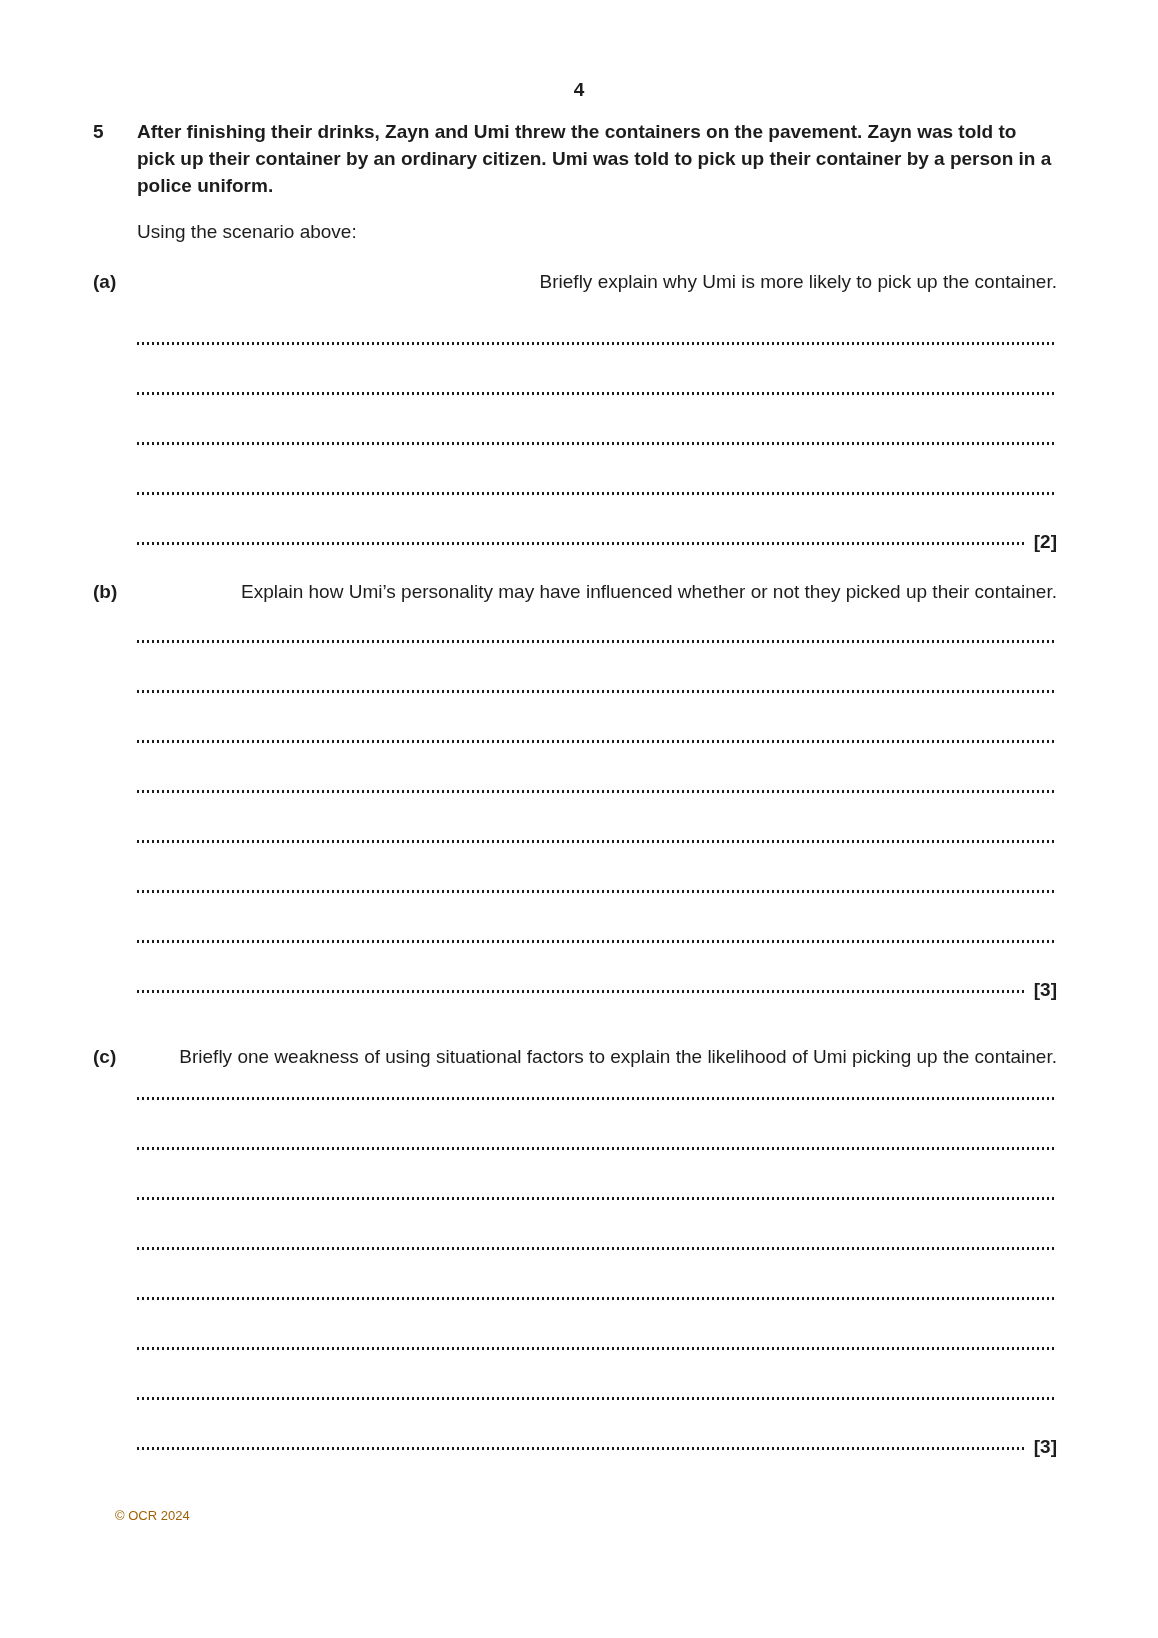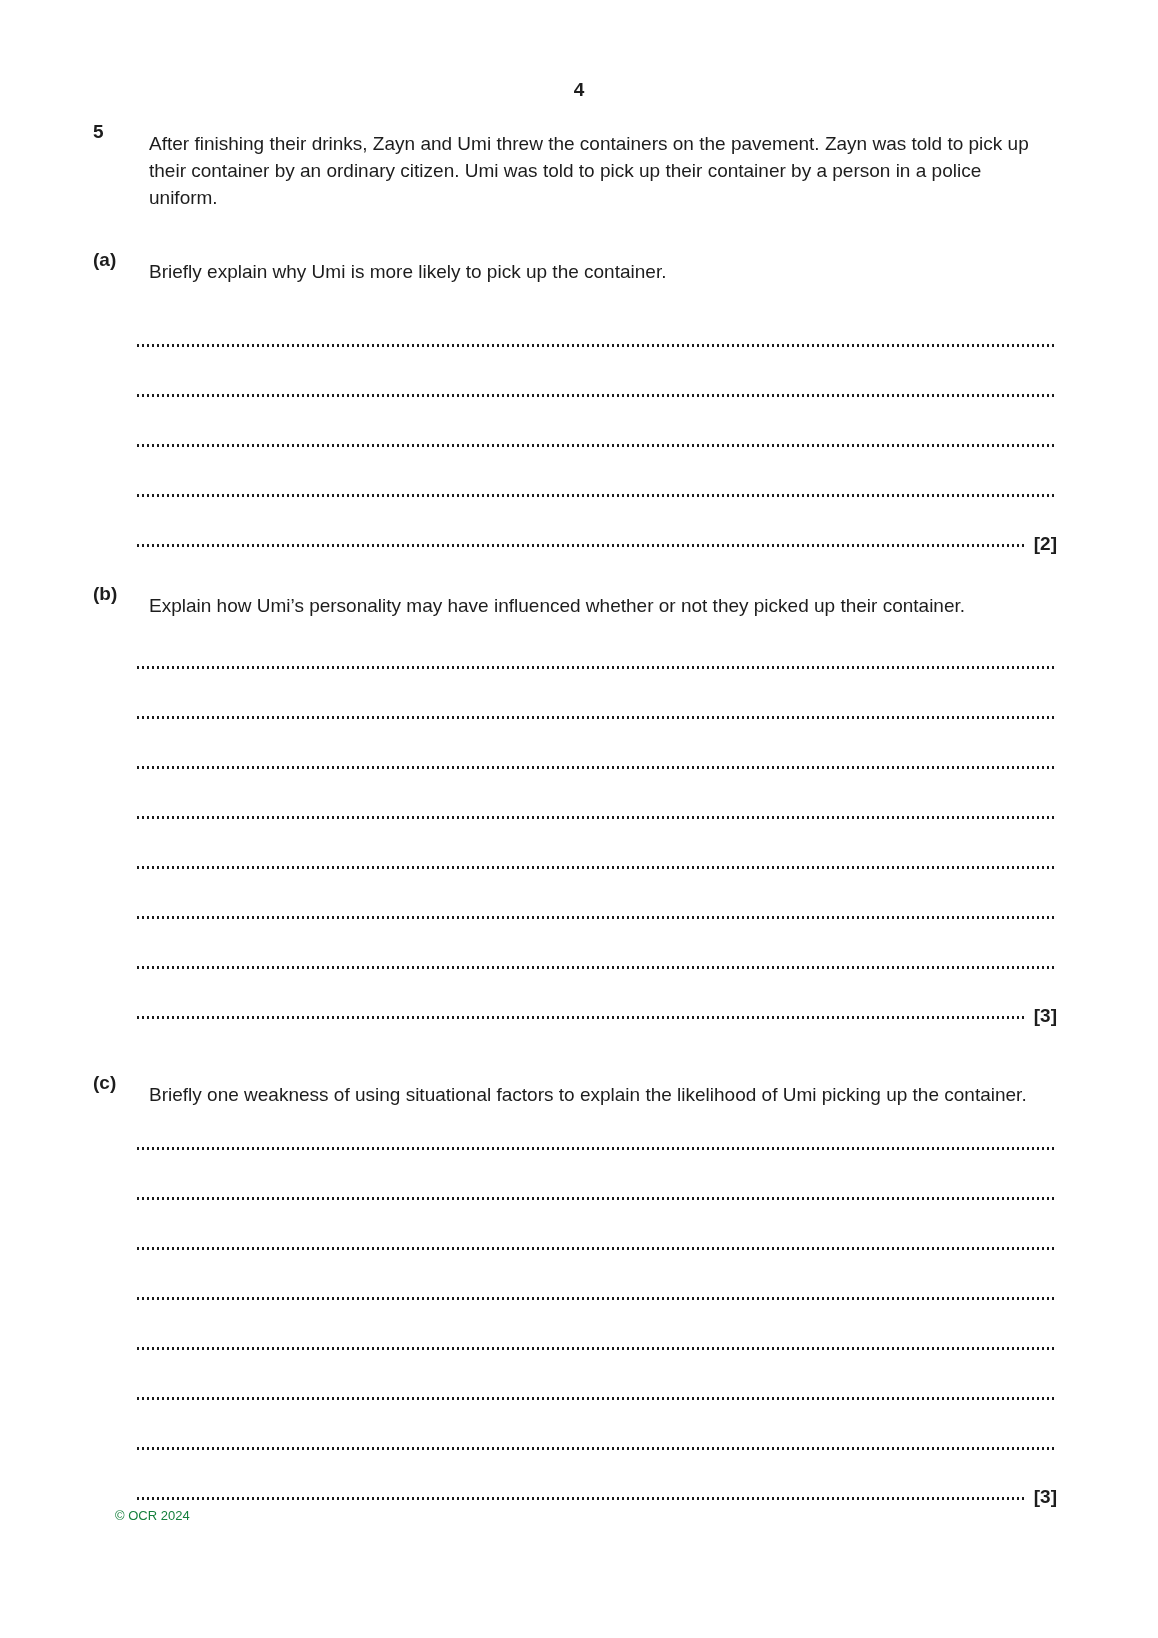--- a/index.html
+++ b/index.html
@@ -17,28 +17,28 @@
     overflow: hidden;
   }
   .page-number {
     position: absolute;
     top: 76px; left: 0; right: 0;
     text-align: center;
     font-weight: bold;
   }
   .q-row { display: flex; }
   .q-num { flex: none; width: 44px; font-weight: bold; }
-  .q-intro { margin: 12px; flex: 1; }
+  .q-intro { margin: 0; flex: 1; font-weight: bold; }
   .q-instruction { margin: 19px 0 0 44px; }
 
   .part-head { display: flex; margin-top: 23px; }
   .part:nth-of-type(2) .part-head { margin-top: 33px; }
   .part:nth-of-type(3) .part-head { margin-top: 50px; }
   .part-label { flex: none; width: 44px; font-weight: bold; }
-  .part-prompt { margin: 12px; flex: 1; }
+  .part-prompt { margin: 0; flex: 1; text-align: right; }
   .part-prompt .bold { font-weight: normal; }
 
   .answer-lines { margin-left: 44px; }
   .part:nth-of-type(1) .answer-lines { margin-top: 0; }
   .part:nth-of-type(2) .answer-lines { margin-top: -12px; }
   .part:nth-of-type(3) .answer-lines { margin-top: -20px; }
   .ans-row {
     height: 50px;
     display: flex;
     align-items: flex-end;
@@ -54,35 +54,36 @@
     line-height: 19px;
     margin-left: 7px;
     margin-bottom: -6px;
   }
   .footer {
     position: absolute;
     left: 115px;
     top: 1508px;
     font-size: 13px;
     line-height: 16px;
-    color: #15803d;
+    color: #a16207;
   }
 </style>
 </head>
 <body>
 
 <div class="page">
 
   <div class="page-number">4</div>
 
   <div class="q-row">
     <span class="q-num">5</span>
     <p class="q-intro">After finishing their drinks, Zayn and Umi threw the containers on the pavement. Zayn was told to pick up their container by an ordinary citizen. Umi was told to pick up their container by a person in a police uniform.</p>
   </div>
 
+  <p class="q-instruction">Using the scenario above:</p>
 
   <div id="parts">
   <section class="part">
     <div class="part-head">
       <span class="part-label">(a)</span>
       <p class="part-prompt"><span>Briefly explain why Umi is more likely to pick up the container.</span></p>
     </div>
     <div class="answer-lines">
           <div class="ans-row">
             <div class="dots"></div>

